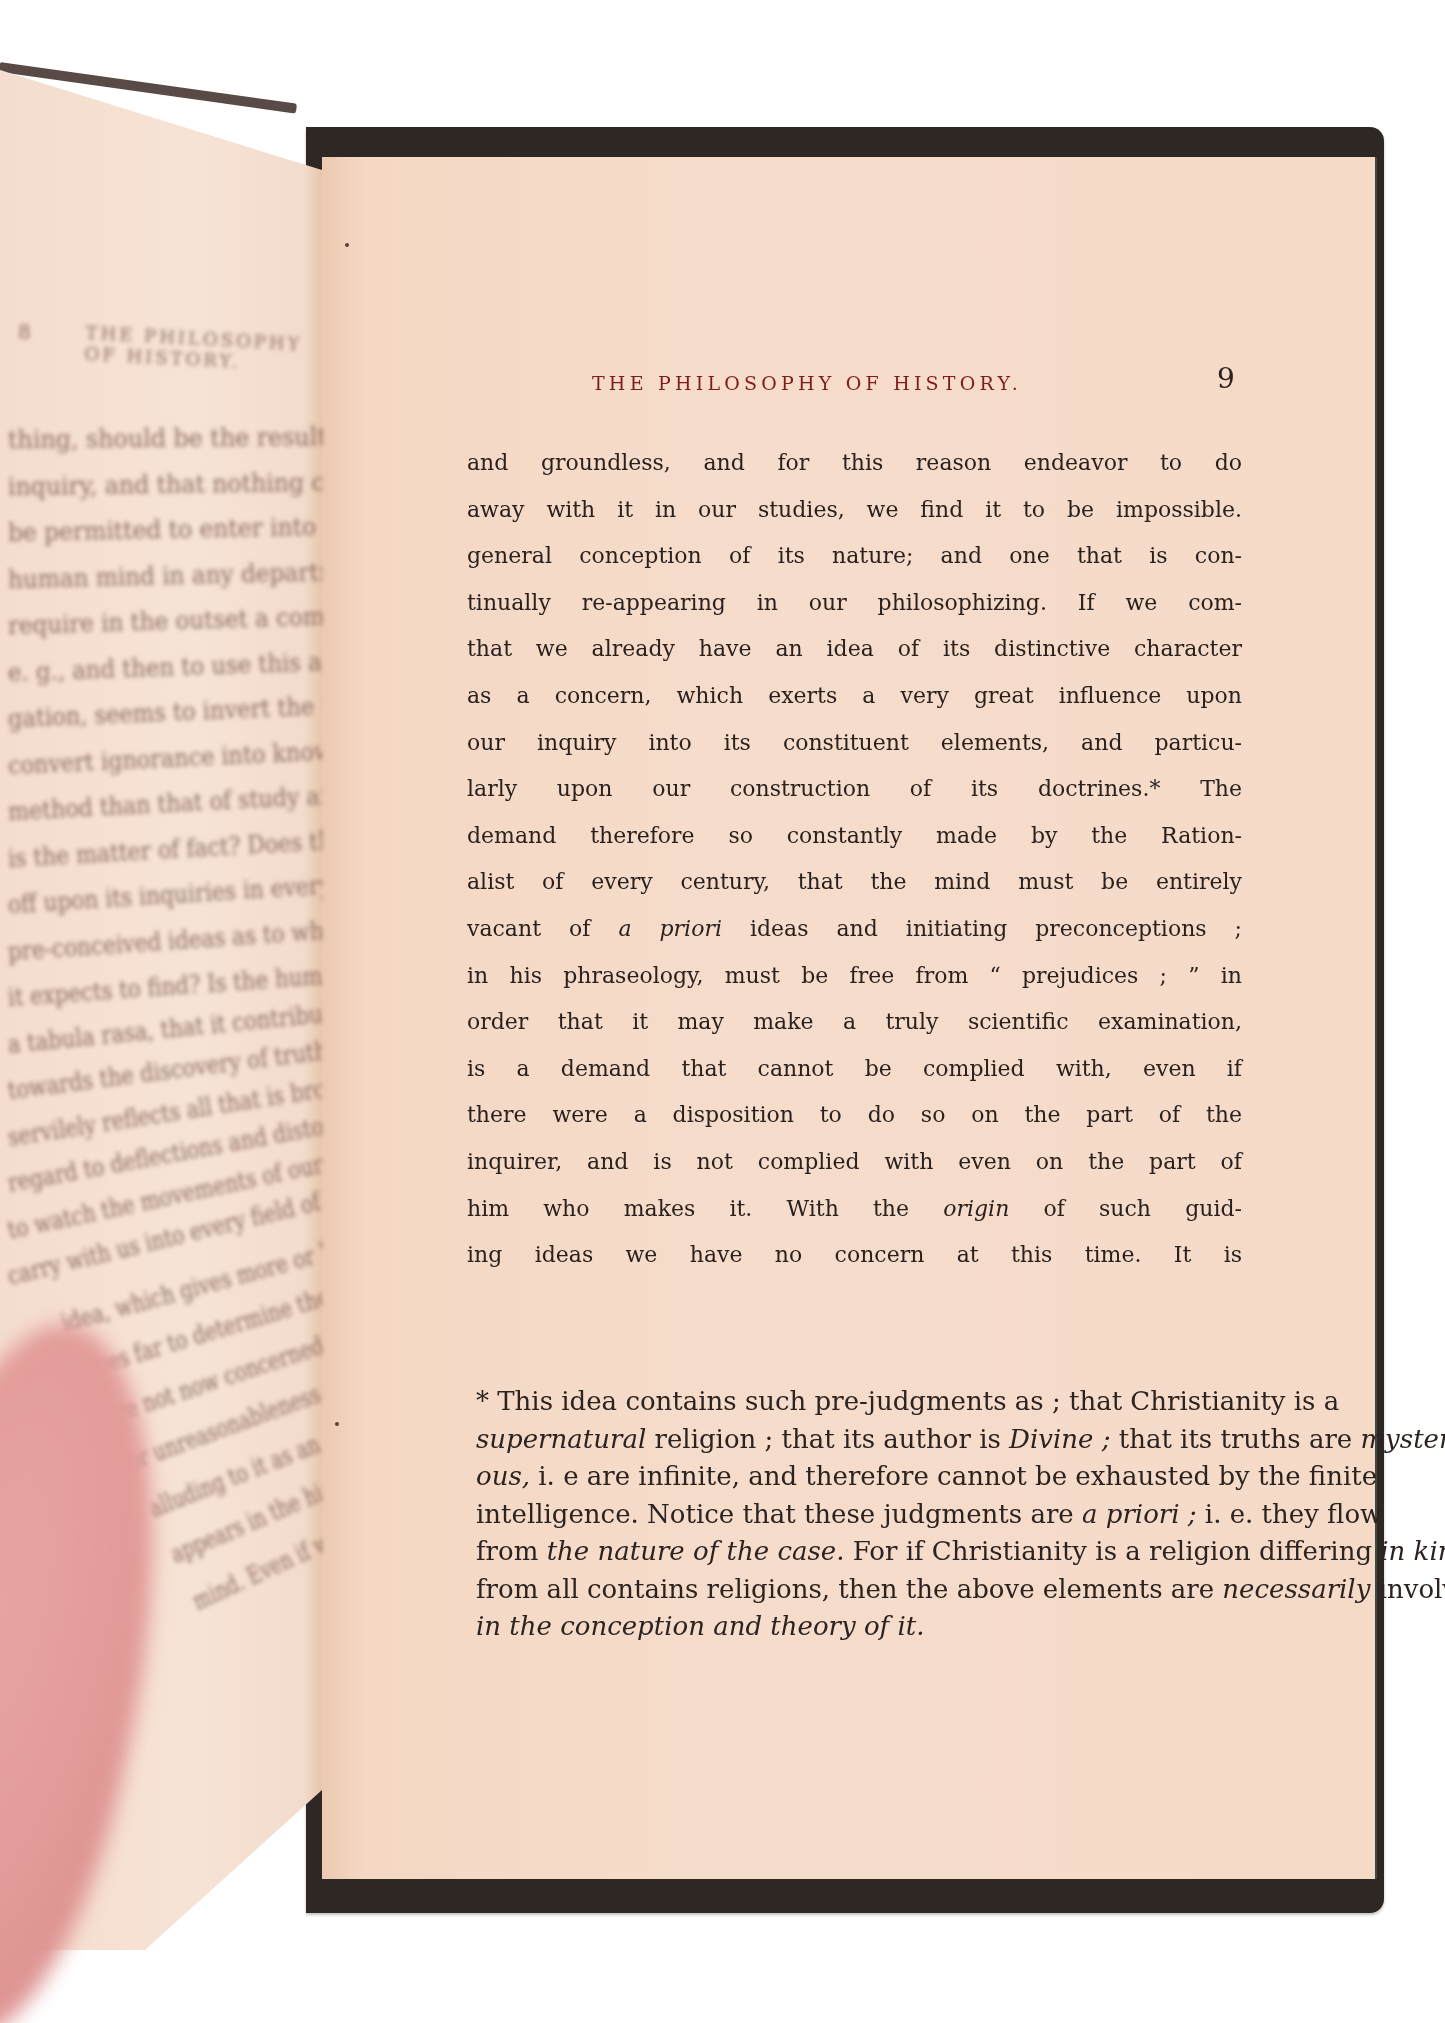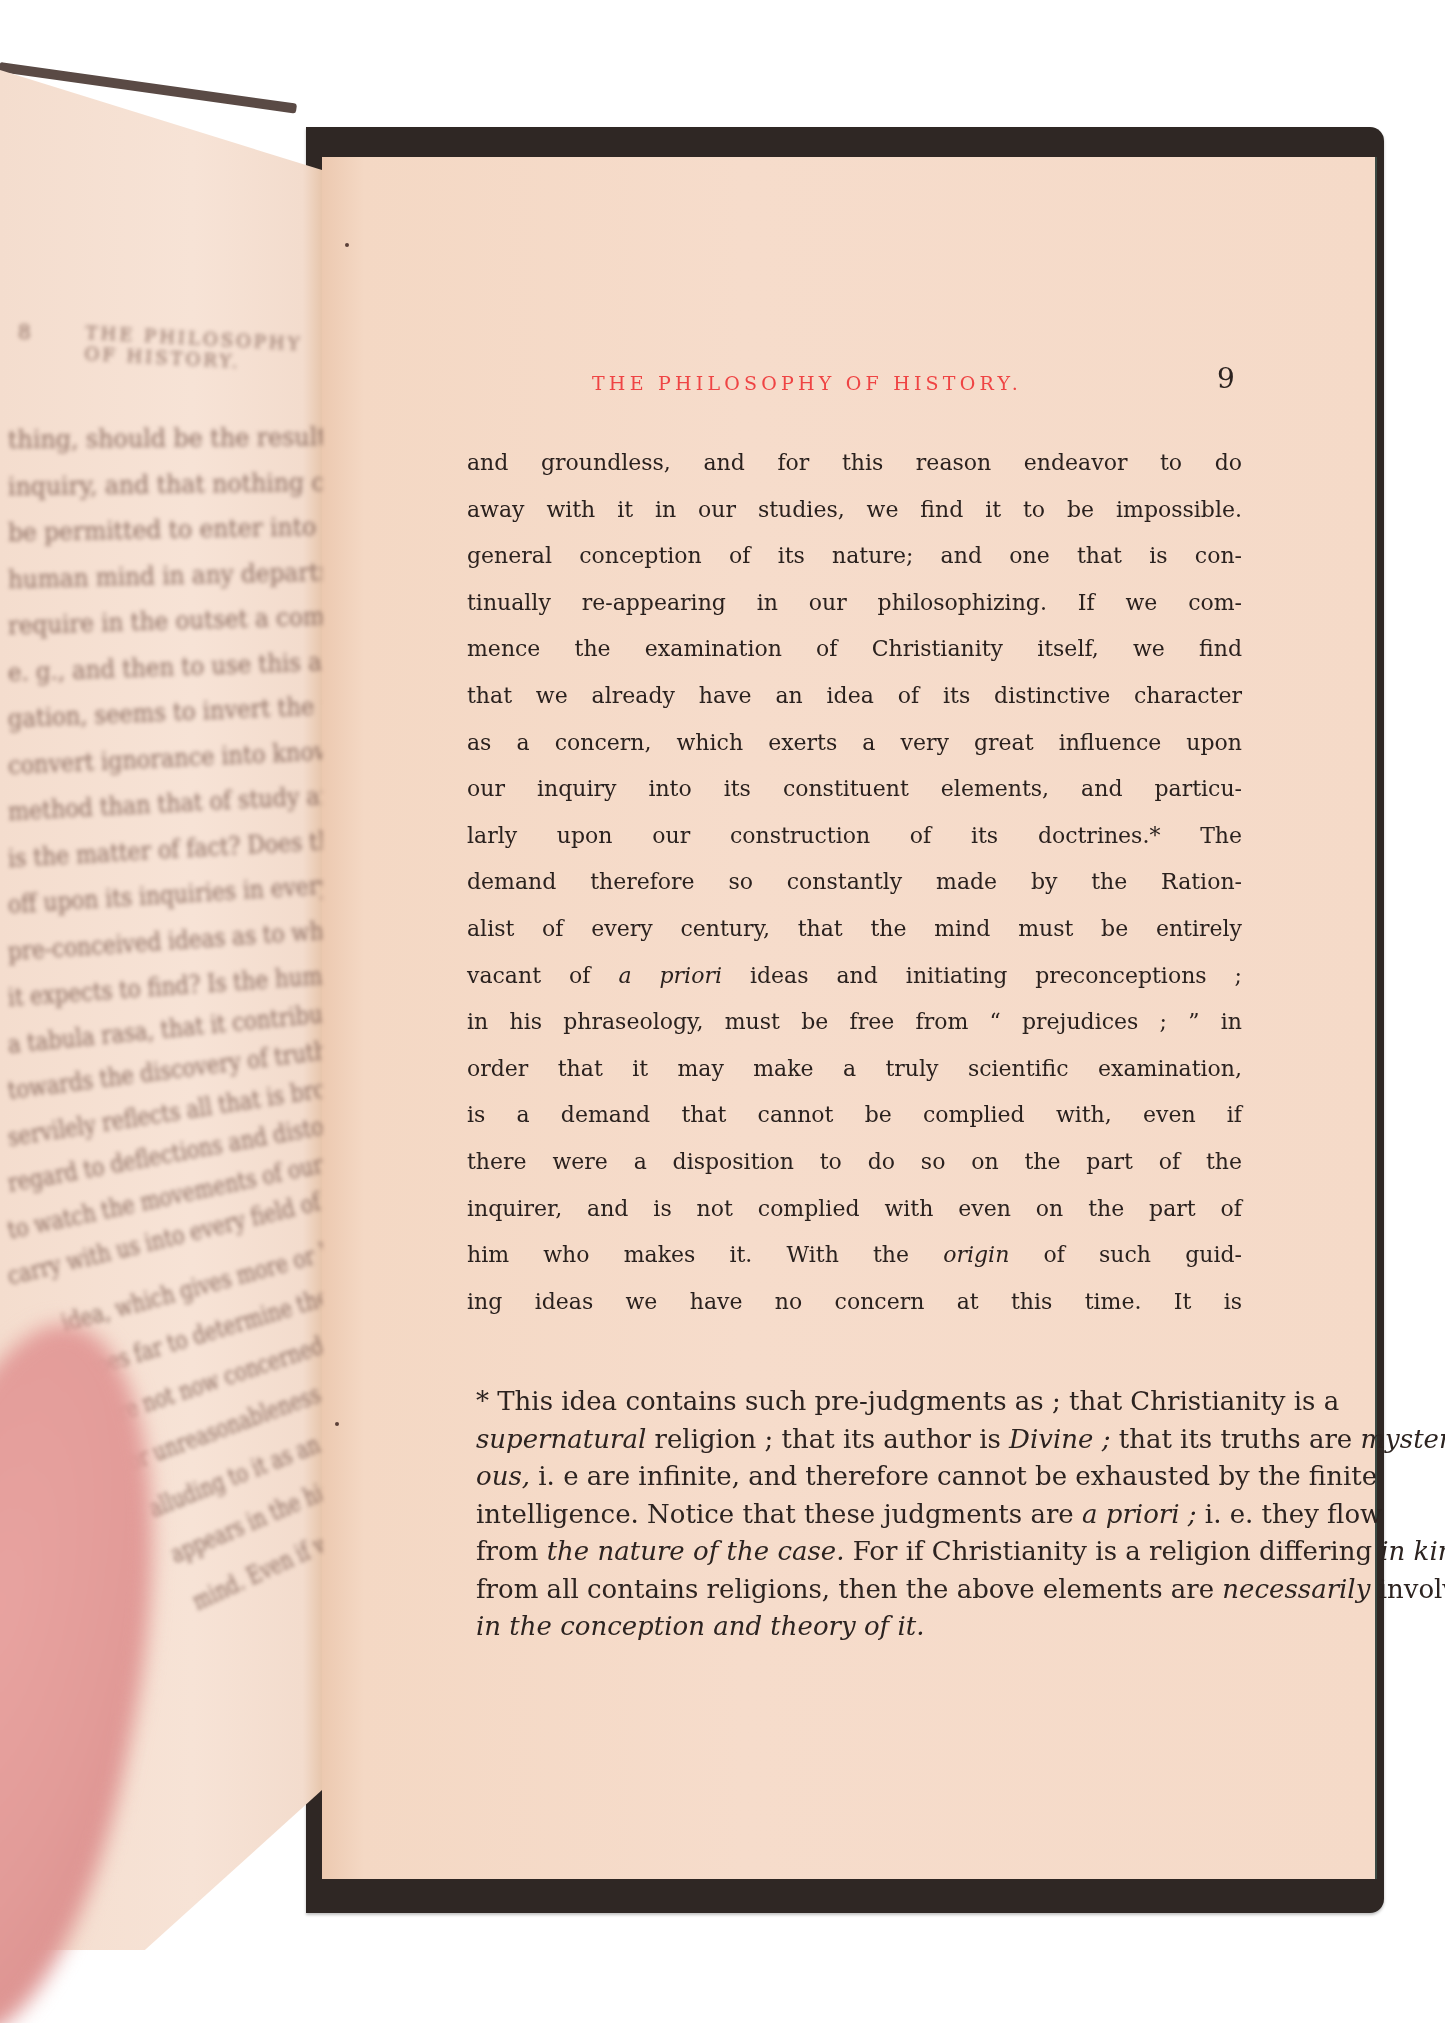--- a/index.html
+++ b/index.html
@@ -49,21 +49,21 @@
   .finger {
     position: absolute; left: -120px; top: 1320px; width: 260px; height: 720px;
     background: radial-gradient(ellipse at 40% 40%, #e8a3a0 0%, #e29b98 55%, #d98e8c 100%);
     border-radius: 45% 55% 40% 40%;
     filter: blur(10px);
     transform: rotate(12deg);
   }
   
   .running-head {
     position: absolute; left: 592px; top: 372px;
-    font-size: 19px; letter-spacing: 4.2px; color: #ef4444;
+    font-size: 19px; letter-spacing: 4.2px; color: #7f1d1d;
   }
   .page-number {
     position: absolute; left: 1217px; top: 362px;
     font-size: 28px; color: #2c2320;
   }
   .body-text {
     position: absolute; left: 467px; top: 440px; width: 775px;
     color: #2a211e; font-size: 22px; line-height: 46.6px;
     text-align: justify;
   }
@@ -126,21 +126,20 @@
 <span class="speck" style="left:335px; top:1422px;"></span>
 
 <div class="running-head">THE PHILOSOPHY OF HISTORY.</div>
 <div class="page-number">9</div>
 
 <div class="body-text" id="body-text">
     <span class="line">and groundless, and for this reason endeavor to do</span>
     <span class="line">away with it in our studies, we find it to be impossible.</span>
     <span class="line">general conception of its nature; and one that is con-</span>
     <span class="line">tinually re-appearing in our philosophizing. If we com-</span>
-    <span class="line">mence the examination of Christianity itself, we find</span>
     <span class="line">that we already have an idea of its distinctive character</span>
     <span class="line">as a concern, which exerts a very great influence upon</span>
     <span class="line">our inquiry into its constituent elements, and particu-</span>
     <span class="line">larly upon our construction of its doctrines.* The</span>
     <span class="line">demand therefore so constantly made by the Ration-</span>
     <span class="line">alist of every century, that the mind must be entirely</span>
     <span class="line"><span>vacant of </span><em>a priori</em><span> ideas and initiating preconceptions ;</span></span>
     <span class="line">in his phraseology, must be free from “ prejudices ; ” in</span>
     <span class="line">order that it may make a truly scientific examination,</span>
     <span class="line">is a demand that cannot be complied with, even if</span>

